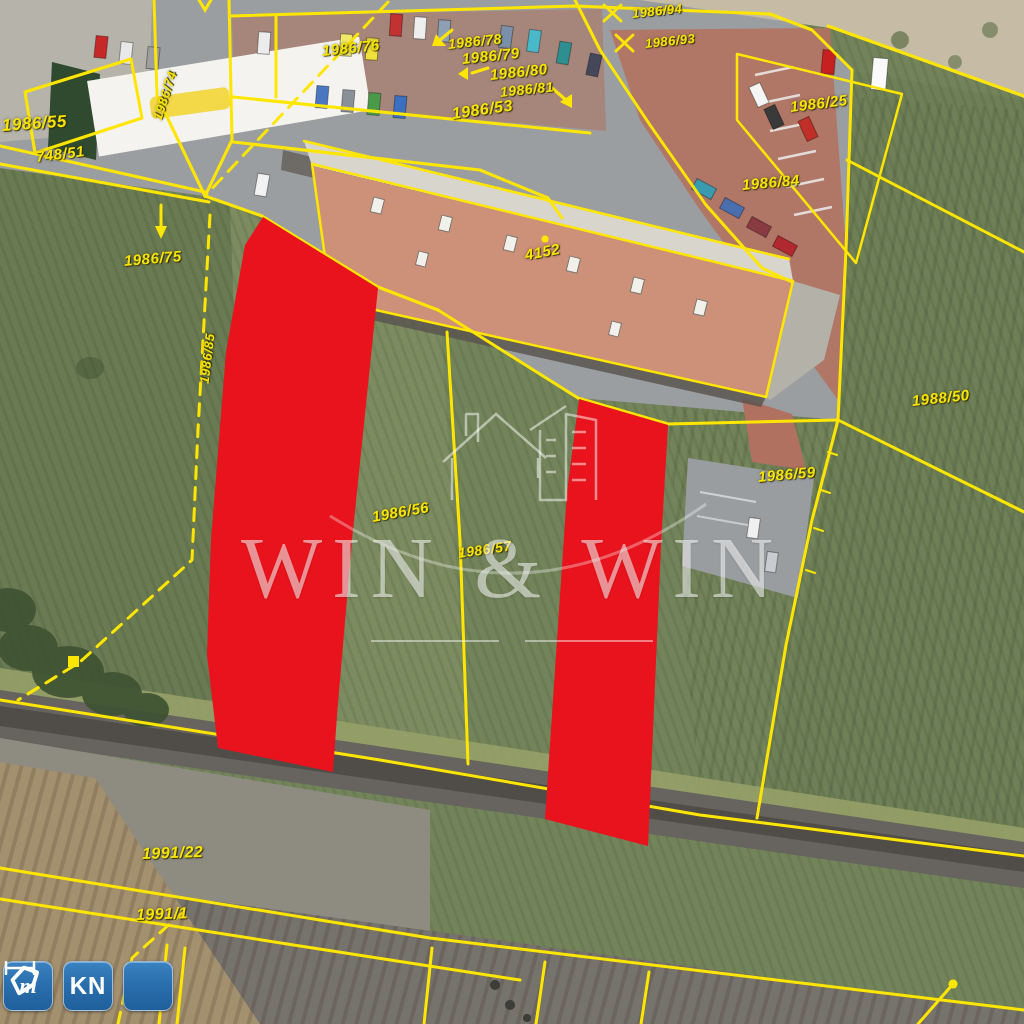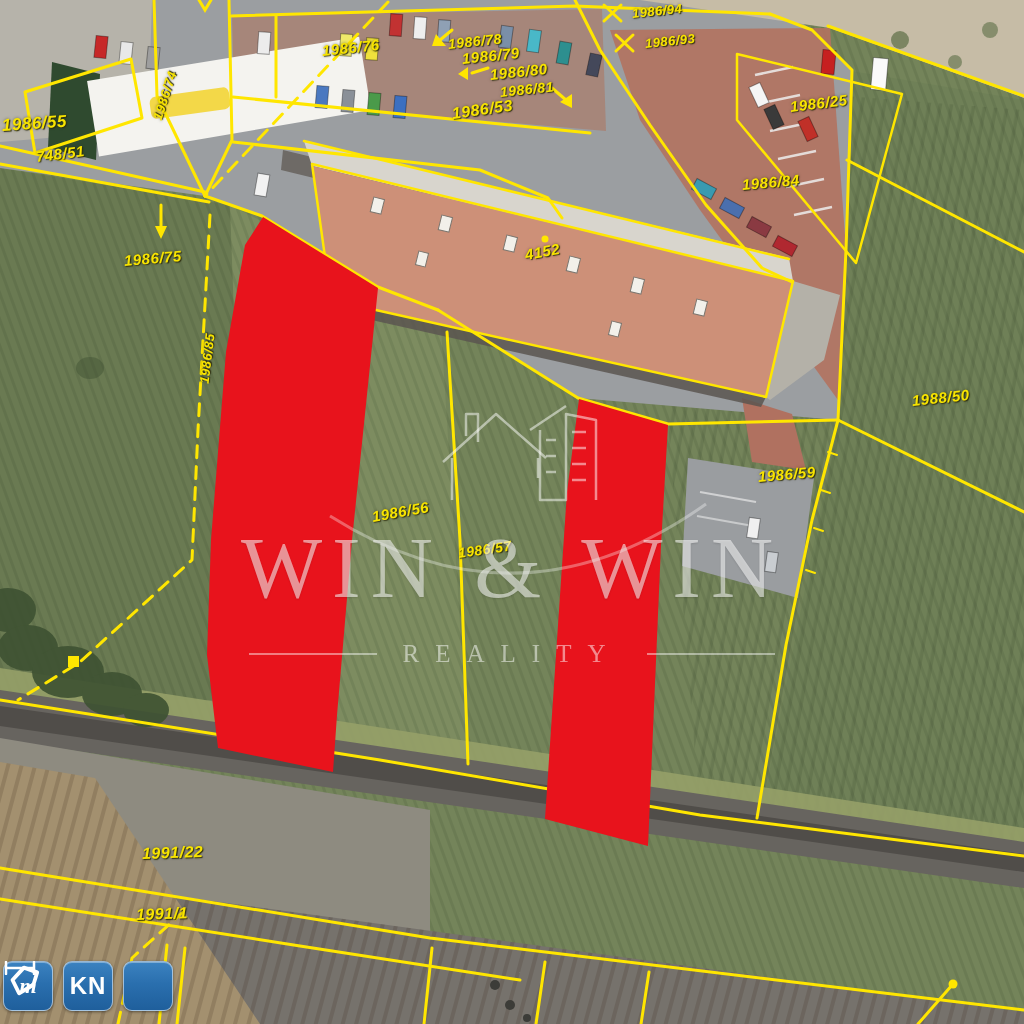--- a/index.html
+++ b/index.html
@@ -284,21 +284,20 @@
       <span class="parcel-label" style="left: 372px; top: 508px; font-size: 15px; transform: rotate(-10deg);">1986/56</span>
       <span class="parcel-label" style="left: 458px; top: 545px; font-size: 14px; transform: rotate(-8deg);">1986/57</span>
       <span class="parcel-label" style="left: 142px; top: 845px; font-size: 16px; transform: rotate(-2deg);">1991/22</span>
       <span class="parcel-label" style="left: 136px; top: 906px; font-size: 16px; transform: rotate(-2deg);">1991/1</span>
     </div>
 
 <div id="watermark">
   <div id="wm-line1">WIN &amp; WIN</div>
   <div id="wm-line2-row">
     <div class="wm-rule"></div>
-    <div id="wm-line2">REALITY</div>
     <div class="wm-rule"></div>
   </div>
 </div>
 
 <div id="controls">
   <button class="map-btn">
     <span class="m-label">m</span>
     <svg width="34" height="14" viewBox="0 0 34 14">
       <path d="M3,1 L3,13 M31,1 L31,13 M3,7 L31,7" stroke="#ffffff" stroke-width="2.5" fill="none" stroke-linecap="round"></path>
     </svg>

